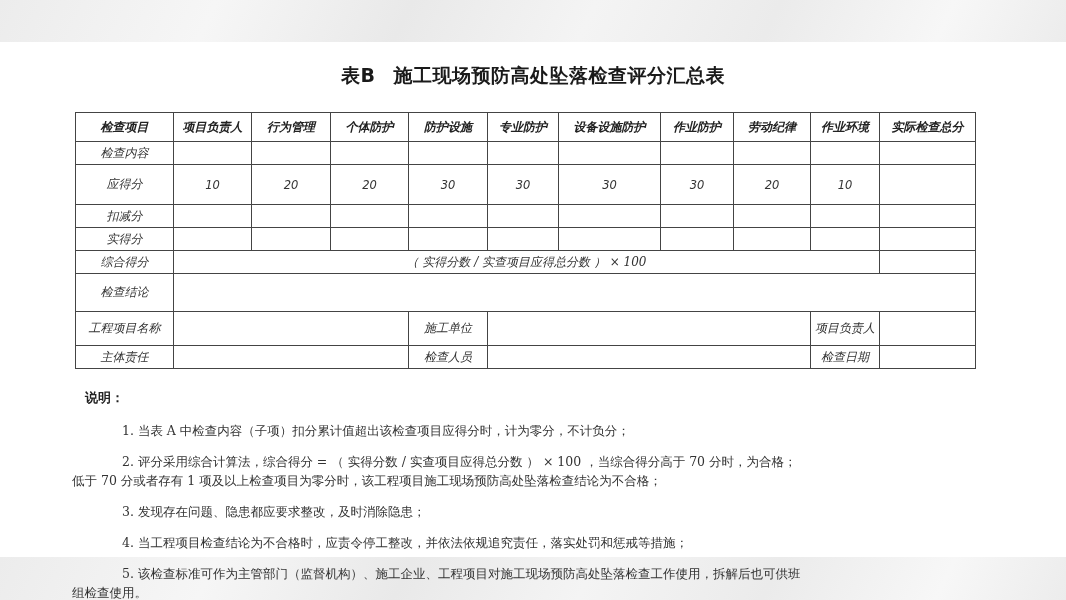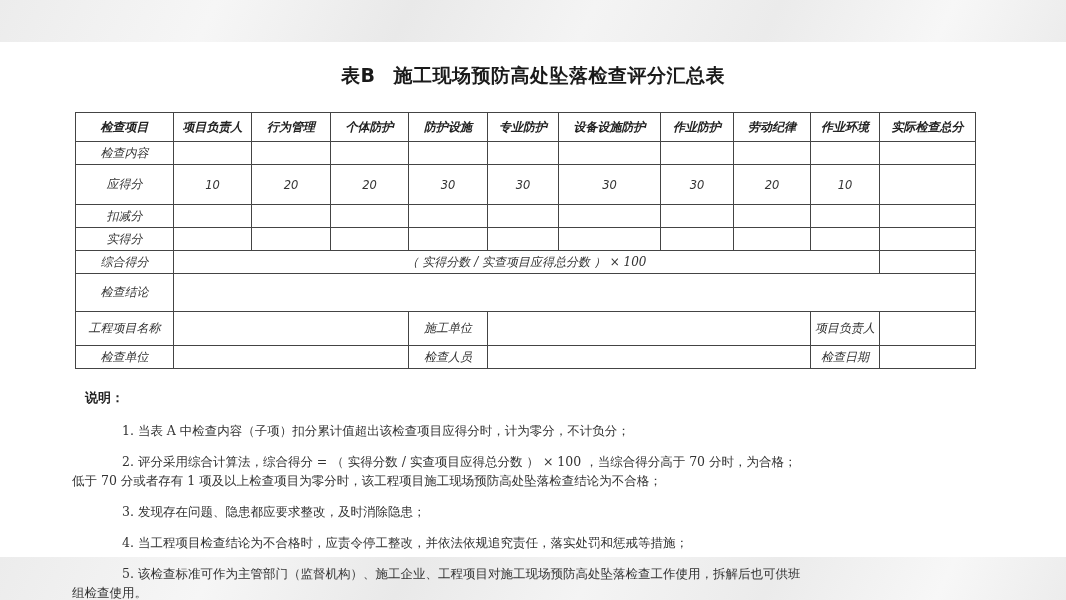--- a/index.html
+++ b/index.html
@@ -146,21 +146,21 @@
   </tr>
   <tr style="height:34px">
     <td>工程项目名称</td>
     <td colspan="3"></td>
     <td>施工单位</td>
     <td colspan="4"></td>
     <td>项目负责人</td>
     <td></td>
   </tr>
   <tr style="height:23px">
-    <td>检查单位</td>
+    <td>主体责任</td>
     <td colspan="3"></td>
     <td>检查人员</td>
     <td colspan="4"></td>
     <td>检查日期</td>
     <td></td>
   </tr>
 </tbody>
   </table>
 
 <div class="notes">

